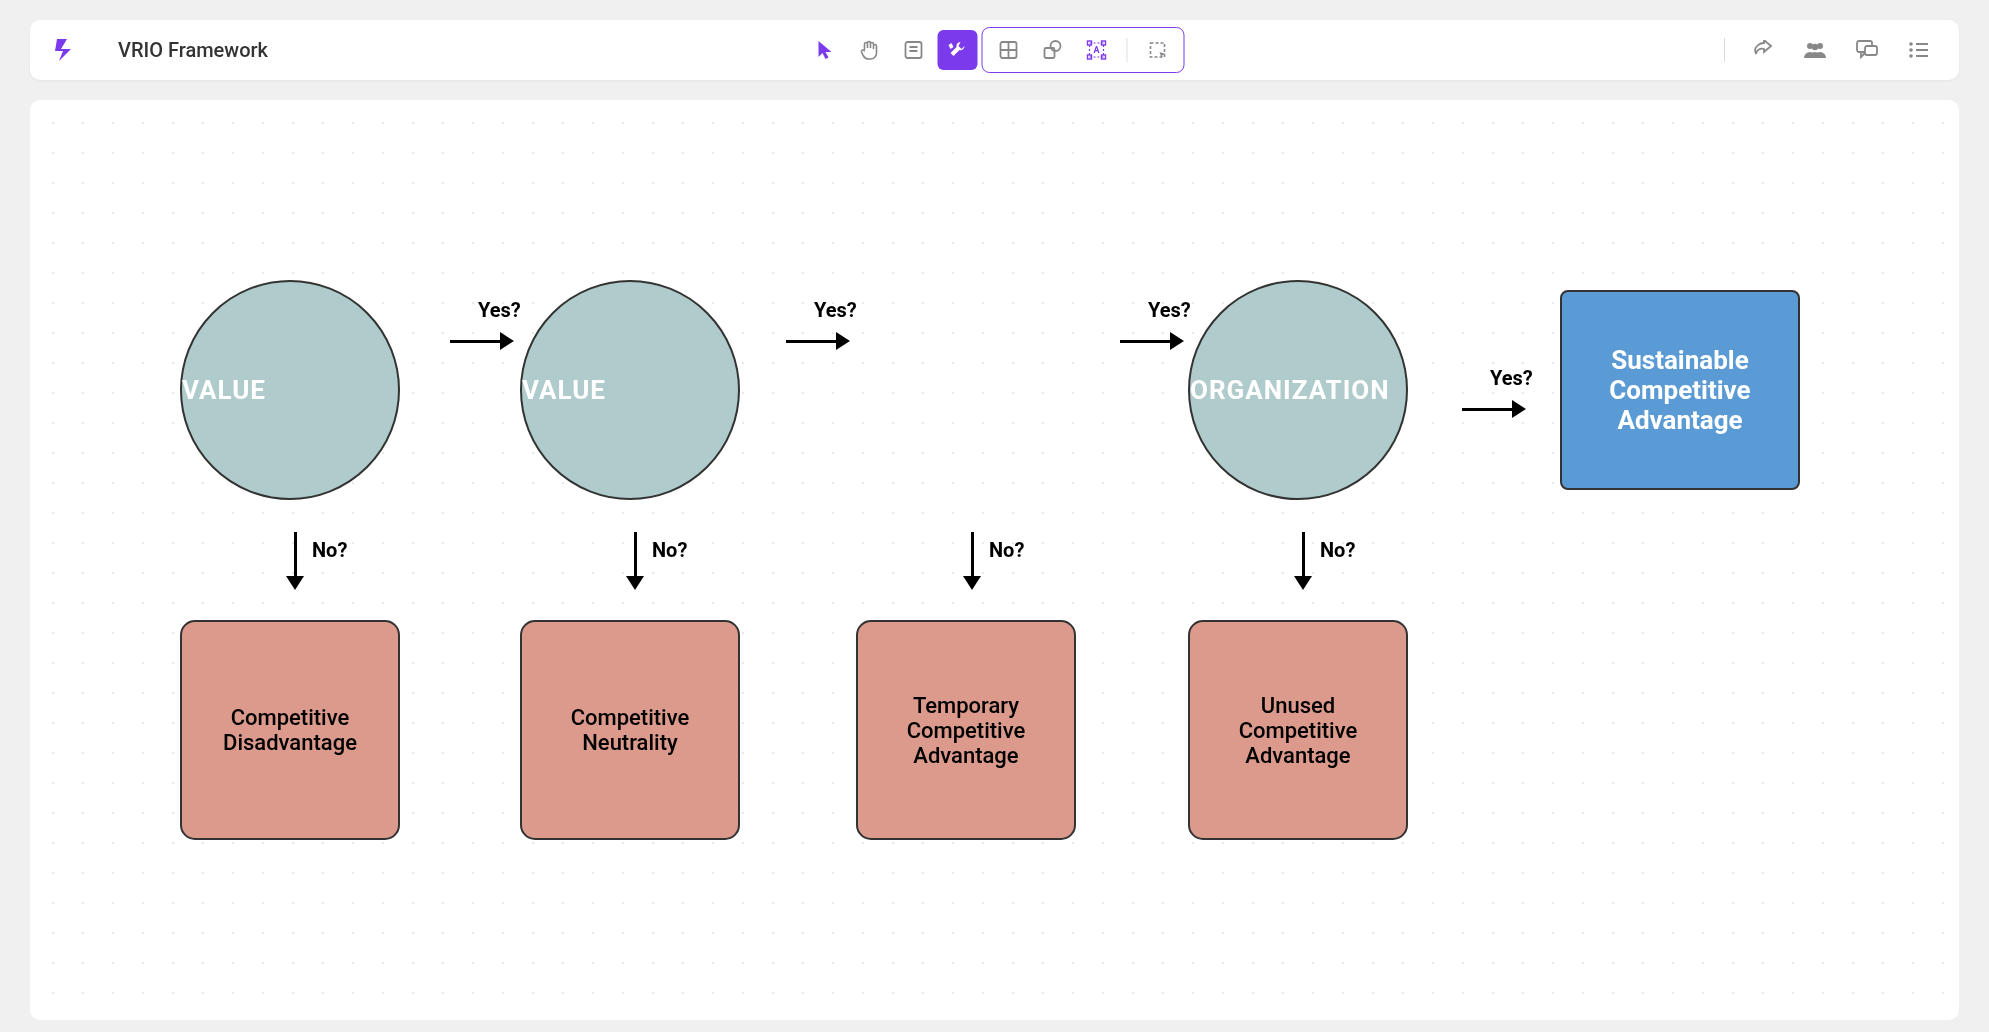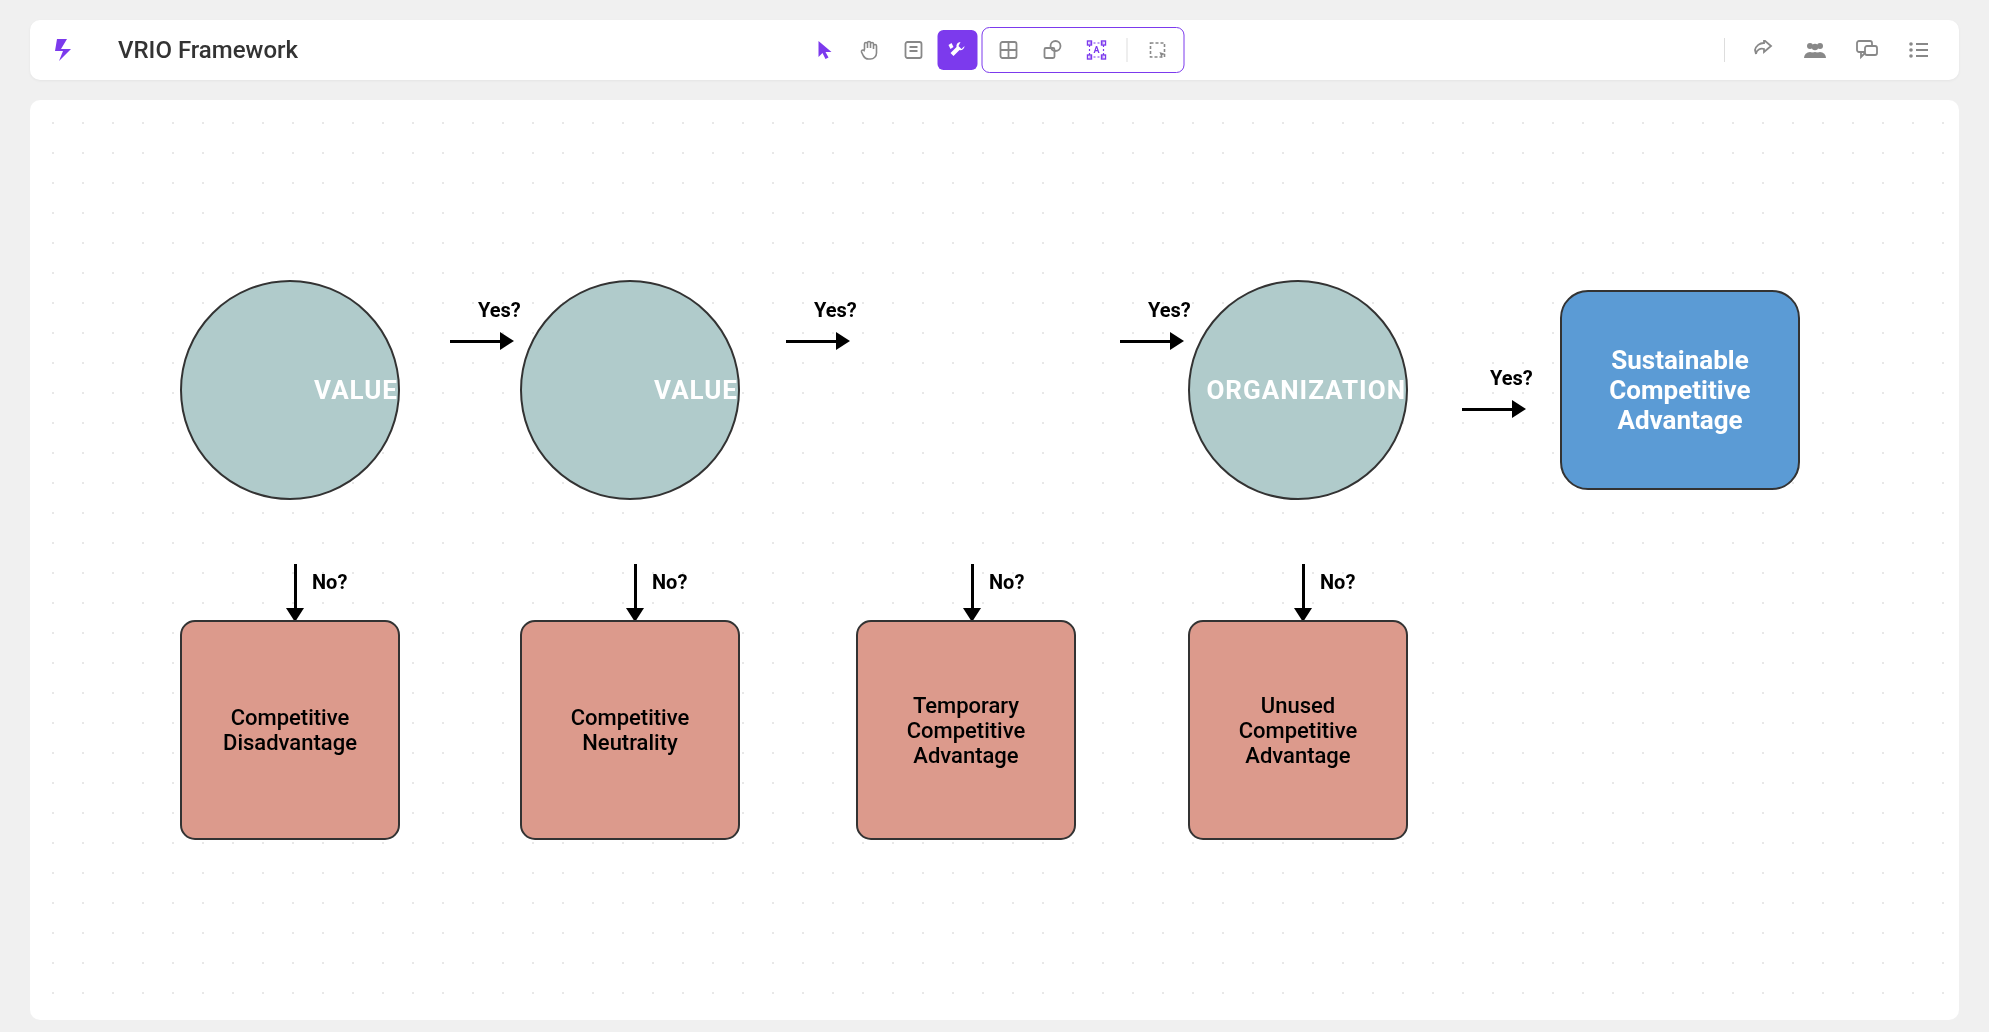--- a/index.html
+++ b/index.html
@@ -22,21 +22,21 @@
   align-items: center;
   padding: 0 20px;
   box-shadow: 0 1px 3px rgba(0,0,0,0.05);
 }
 .logo {
   width: 28px; height: 28px;
   display: flex; align-items: center; justify-content: center;
   margin-right: 40px;
 }
 .title {
-  font-size: 24px;
+  font-size: 20px;
   color: #333;
   font-weight: 500;
 }
 .tool-group-center {
   position: absolute;
   left: 50%;
   transform: translateX(-50%);
   display: flex;
   align-items: center;
   gap: 4px;
@@ -78,21 +78,21 @@
   background-size: 30px 30px;
   background-position: 8px 8px;
 }
 
 .node-circle {
   position: absolute;
   width: 220px; height: 220px;
   border-radius: 50%;
   background: #b0cbcb;
   border: 2px solid #333;
-  display: flex; align-items: center; justify-content: flex-end;
+  display: flex; align-items: center; justify-content: flex-start;
   color: #fff;
   font-weight: 700;
   font-size: 26px;
   letter-spacing: 1px;
   text-align: center;
 }
 .node-rect {
   position: absolute;
   width: 220px; height: 220px;
   border-radius: 15px;
@@ -101,21 +101,21 @@
   display: flex; align-items: center; justify-content: center;
   color: #000;
   font-weight: 500;
   font-size: 22px;
   text-align: center;
   padding: 20px;
 }
 .node-goal {
   position: absolute;
   width: 240px; height: 200px;
-  border-radius: 28px;
+  border-radius: 8px;
   background: #5b9bd5;
   border: 2px solid #333;
   display: flex; align-items: center; justify-content: center;
   color: #fff;
   font-weight: 700;
   font-size: 26px;
   text-align: center;
   padding: 20px;
 }
 .arrow-h {
@@ -134,21 +134,21 @@
 .arrow-h .label {
   position: absolute;
   top: -34px; left: 0;
   font-weight: 700;
   font-size: 20px;
   white-space: nowrap;
   margin-left: 28px;
 }
 .arrow-v {
   position: absolute;
-  display: flex; flex-direction: column; align-items: center; margin-top: 32px;
+  display: flex; flex-direction: column; align-items: center;
 }
 .arrow-v .shaft {
   height: 44px; width: 3px; background: #000;
 }
 .arrow-v .head {
   width: 0; height: 0;
   border-top: 14px solid #000;
   border-left: 9px solid transparent;
   border-right: 9px solid transparent;
 }

